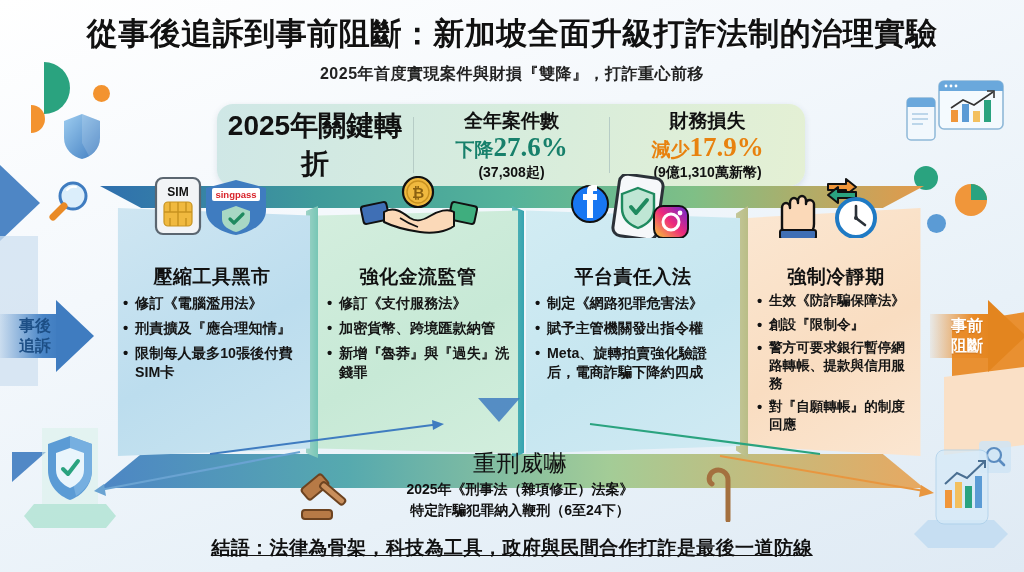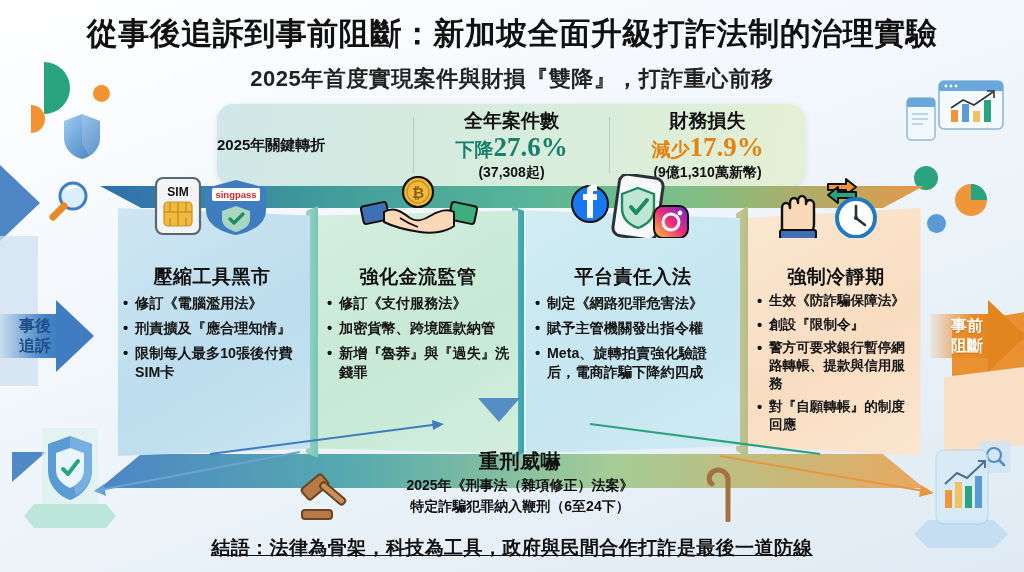--- a/index.html
+++ b/index.html
@@ -46,31 +46,31 @@
     background:#e98a26; transform:skewY(-9deg); opacity:.95; }
   .bg-slab-r2 { right:0; top:372px; width:80px; height:78px;
     background:#fae0c6; transform:skewY(-7deg); }
 
   
   .header { position:absolute; top:0; left:0; right:0; text-align:center; padding-top:13px; }
   .main-title {
     font-size:31px; font-weight:bold; color:#111; letter-spacing:.5px;
     text-shadow:0 1px 0 #fff;
   }
-  .sub-title { font-size:22px; font-weight:bold; color:#222; margin-top:9px; letter-spacing:.5px; }
+  .sub-title { font-size:16px; font-weight:bold; color:#222; margin-top:9px; letter-spacing:.5px; }
 
   
   .stats-banner {
     position:absolute; left:217px; top:104px; width:588px; height:82px;
     background:linear-gradient(100deg,#cfe7e6 0%,#d6ecdd 48%,#e4f0d4 100%);
     border-radius:16px; display:flex; align-items:center;
     box-shadow:0 2px 6px rgba(60,90,110,.14);
   }
   .stat-label-cell {
-    width:196px; text-align:left; font-size:15px; font-weight:bold; color:#111;
+    width:196px; text-align:center; font-size:28px; font-weight:bold; color:#111;
   }
   .stat-div { width:1px; height:56px; background:#b6ccc6; }
   .stat-cell { flex:1; text-align:center; padding:0 4px; }
   .stat-head { font-size:19px; font-weight:bold; color:#111; line-height:1.12; }
   .stat-value { font-size:19px; font-weight:bold; line-height:1.18; margin-top:1px;font-family:Liberation Serif, serif; }
   .stat-value .big { font-size:27px; }
   .stat-sub { font-size:14px; font-weight:bold; color:#111; line-height:1.15; }
 
   
   .side-arrow { position:absolute; top:300px; width:96px; height:72px; }
@@ -146,21 +146,21 @@
     background:linear-gradient(90deg,#3f7cc0 0%,#49a3a8 30%,#9ec98e 62%,#e8a254 100%);
     clip-path:polygon(5% 0,95% 0,100% 100%,0 100%);
     opacity:.92;
   }
 
   
   .flow-svg { position:absolute; left:0; top:380px; width:1024px; height:140px; }
 
   
   .gavel-sec { position:absolute; left:310px; top:448px; width:420px; text-align:center; }
-  .gavel-title { font-size:20px; font-weight:bold; color:#111; letter-spacing:.5px; }
+  .gavel-title { font-size:23px; font-weight:normal; color:#111; letter-spacing:.5px; }
   .gavel-line { font-size:14px; font-weight:bold; color:#111; line-height:1.42; margin-top:1px; }
   .gavel-icon { position:absolute; left:-12px; top:18px; width:56px; height:56px; }
   .cane-icon  { position:absolute; right:-18px; top:16px; width:50px; height:58px; }
 
   
   .conclusion {
     position:absolute; left:0; right:0; bottom:11px; text-align:center;
     font-size:19px; font-weight:bold; color:#111; letter-spacing:.4px;text-decoration:underline;
   }
 </style>

